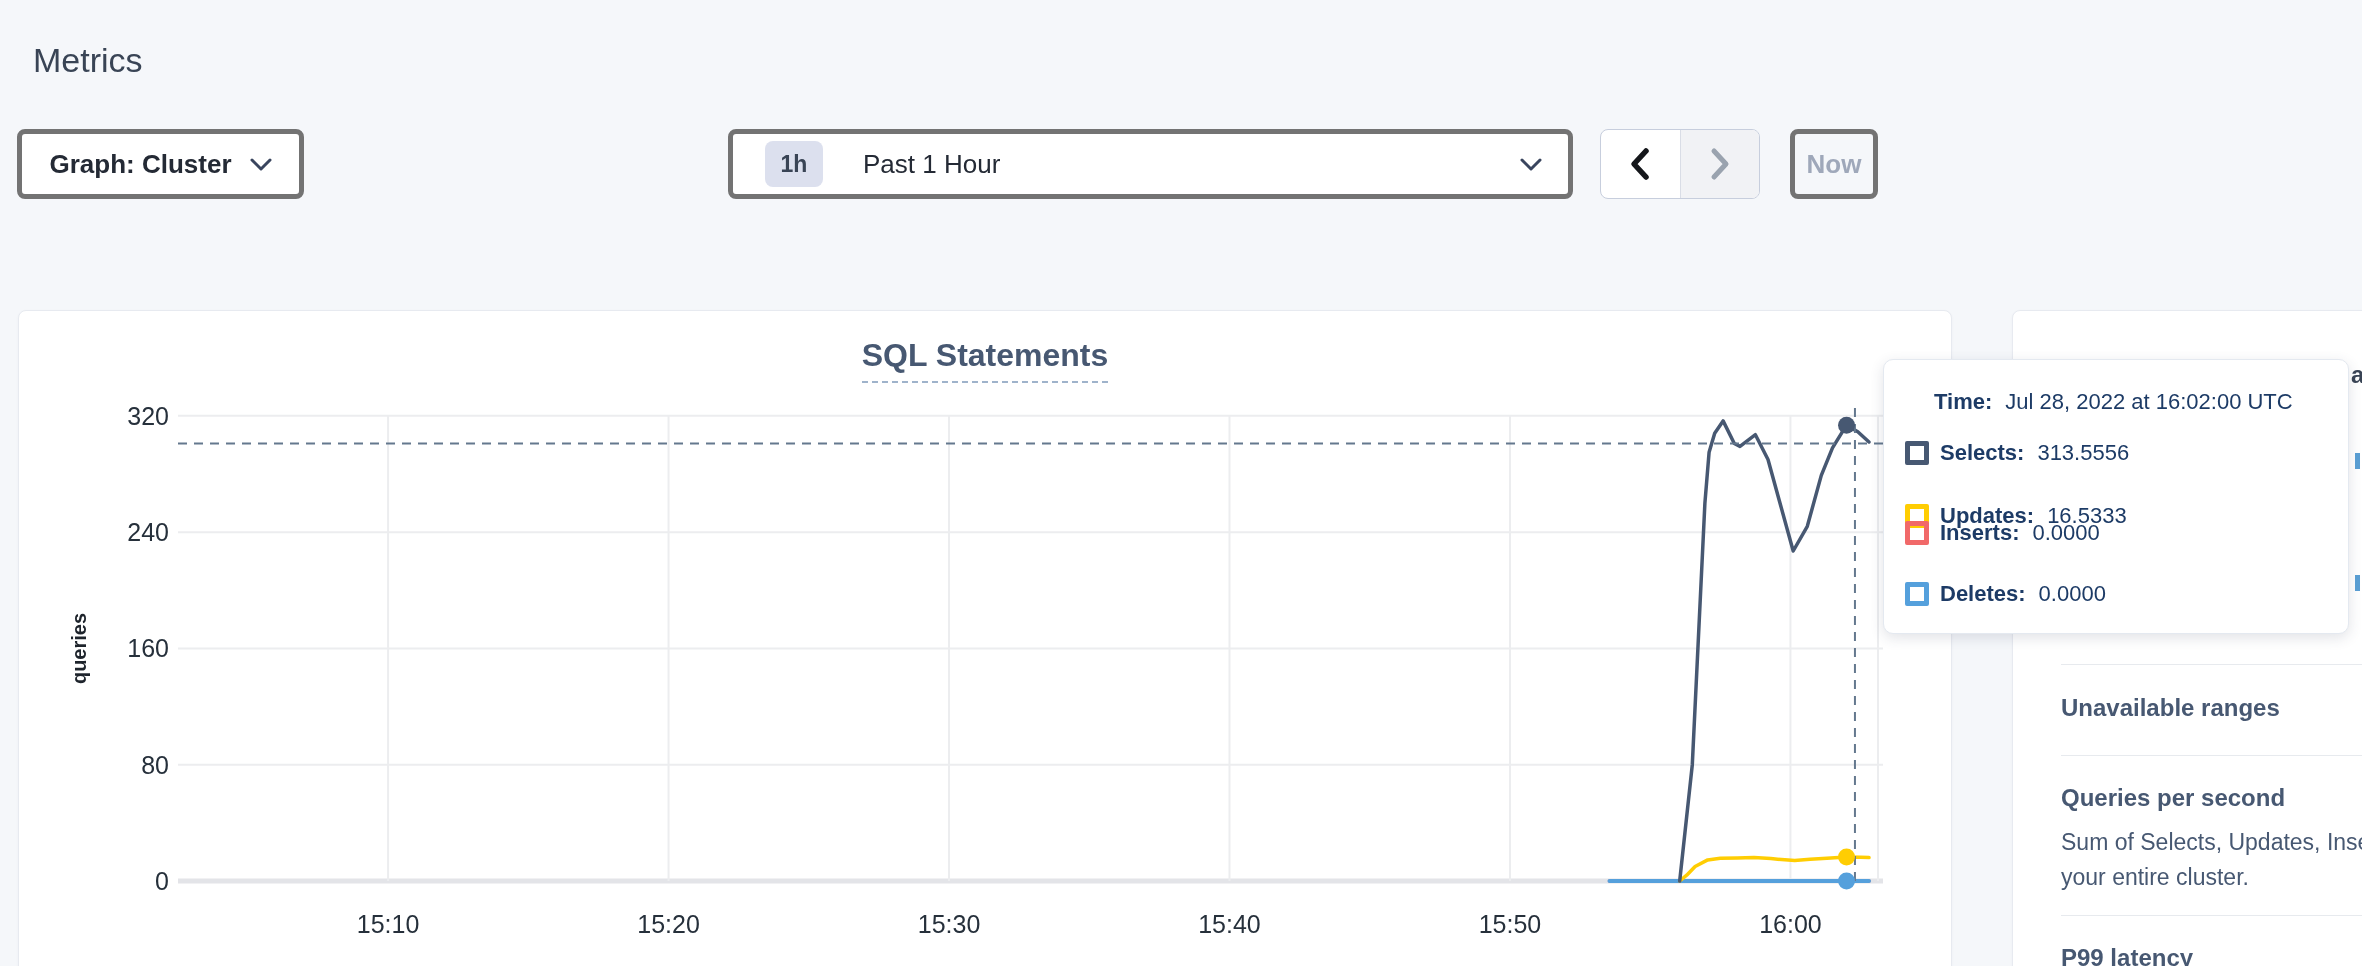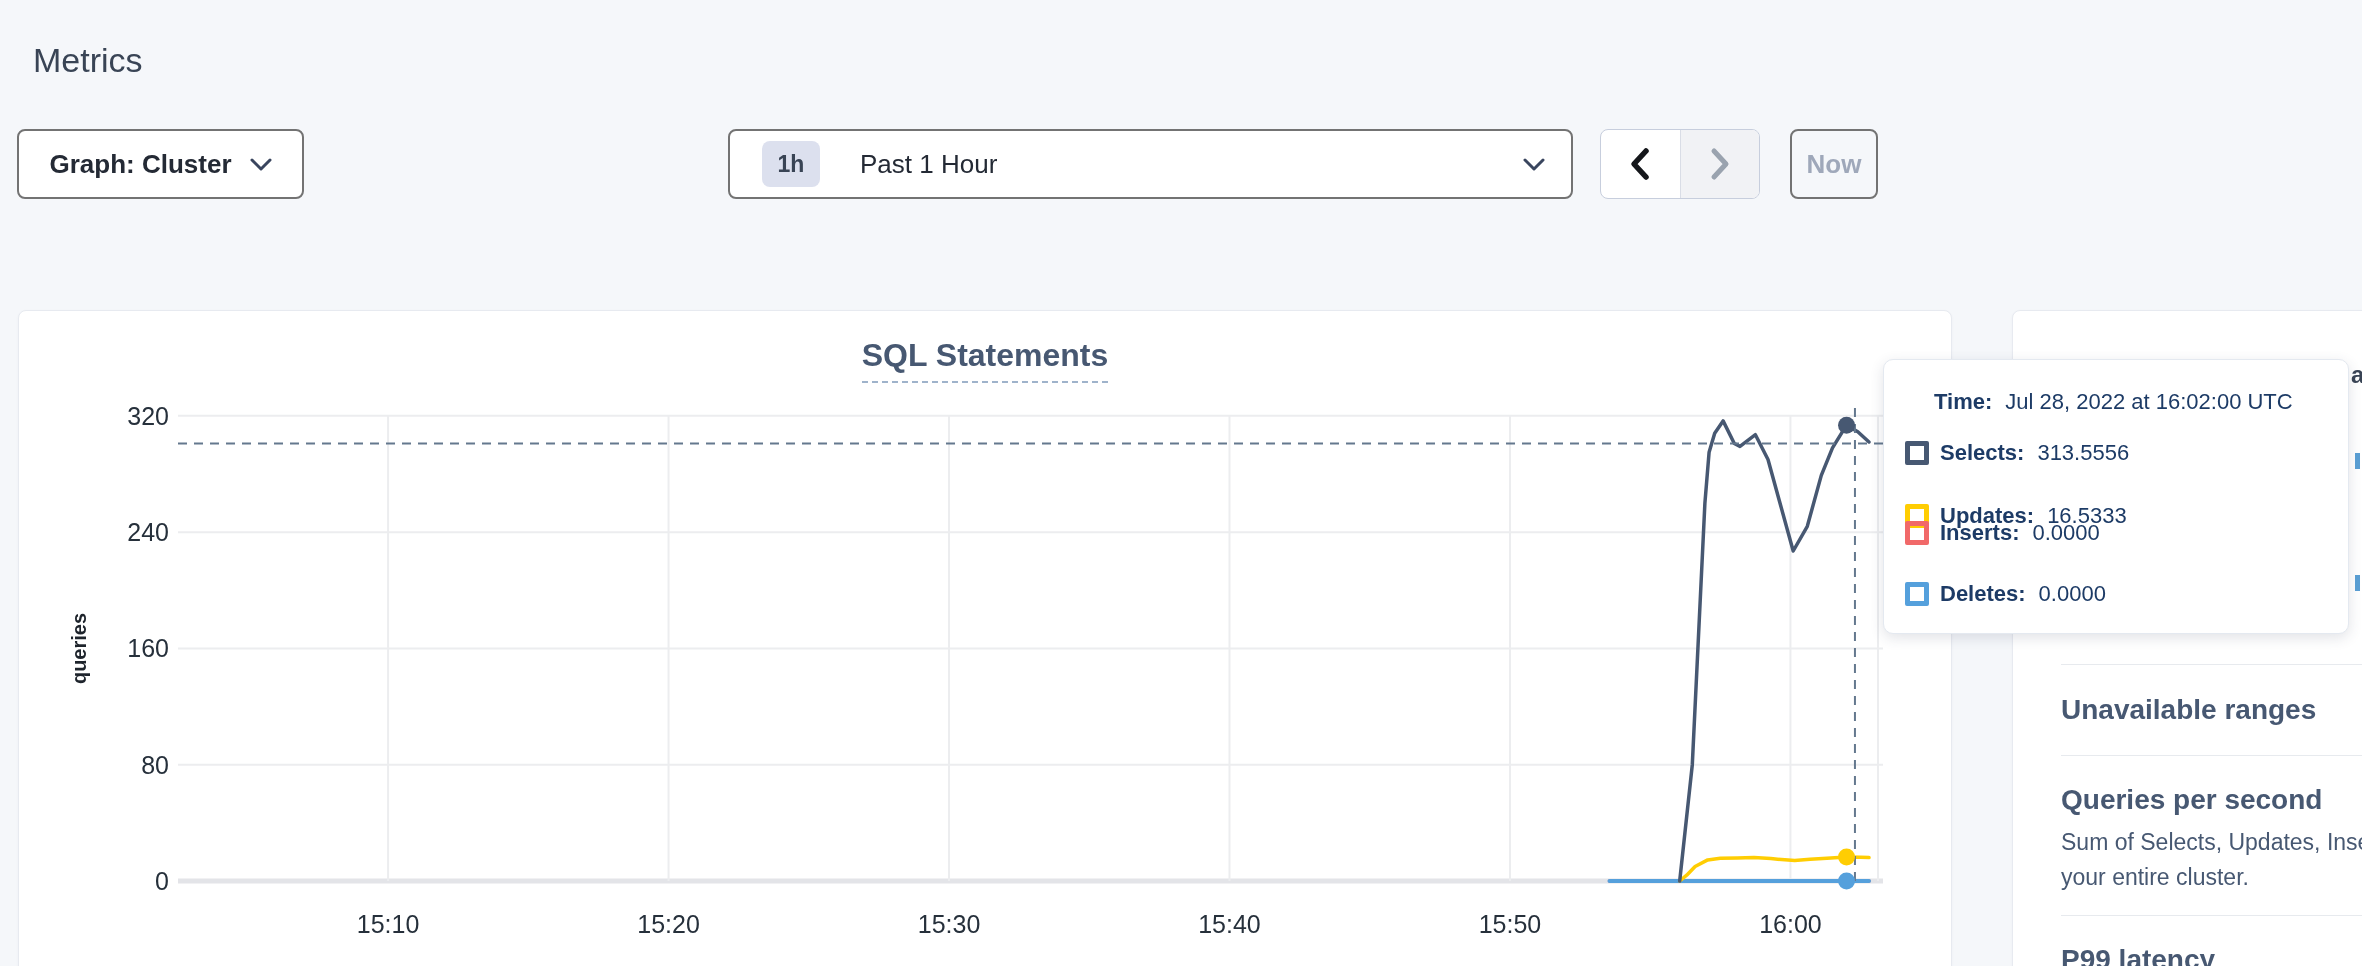--- a/index.html
+++ b/index.html
@@ -2,21 +2,21 @@
 <html><head>
 <meta charset="utf-8">
 <style>
   html,body{margin:0;padding:0;background:#F5F7FA;font-family:"Liberation Sans",sans-serif;}
   #app{position:relative;width:2362px;height:966px;overflow:hidden;background:#F5F7FA;margin-top:37px;}
 
   .page-title{position:absolute;left:33px;top:4px;font-size:34px;font-weight:500;color:#394455;}
 
   
   .btn{position:absolute;top:92px;height:70px;box-sizing:border-box;background:#fff;
-       border:2px solid #737373;border-radius:8px;display:flex;align-items:center;
+       border:5px solid #737373;border-radius:8px;display:flex;align-items:center;
        justify-content:center;gap:18px;font-size:26px;font-weight:700;color:#242A35;cursor:pointer;}
   .chev{flex:0 0 auto;display:block;}
   #graph-btn{left:17px;width:287px;}
   #dash-btn{left:328px;width:374px;}
   #time-btn{left:728px;width:845px;justify-content:flex-start;padding-left:32px;font-weight:400;}
   #time-btn .badge{background:#DCE0EE;color:#394455;font-weight:700;font-size:23px;
        border-radius:8px;width:58px;height:46px;display:flex;align-items:center;justify-content:center;}
   #time-btn .tr-label{margin-left:22px;font-size:26px;color:#242A35;}
   #time-btn .chev{margin-left:auto;margin-right:26px;}
   #nav-group{position:absolute;left:1600px;top:92px;width:160px;height:70px;box-sizing:border-box;
@@ -42,21 +42,21 @@
   
   #tooltip{position:absolute;left:1883px;top:322px;width:464px;height:273px;background:#fff;
         border:1px solid #E4E9F0;border-radius:10px;box-shadow:0 4px 14px rgba(50,60,85,0.14);z-index:30;}
   .tt-row{position:absolute;display:flex;align-items:center;height:26px;font-size:22px;color:#1D3B66;white-space:nowrap;justify-content:space-between;}
   .tt-row .lab{font-weight:700;margin-right:13px;}
   .tt-swatch{width:14px;height:14px;border:5px solid #475872;border-radius:2px;margin-right:11px;flex:0 0 auto;}
 
   
   #sidebar{left:2012px;top:273px;width:380px;height:700px;border-radius:8px;}
   .sb-divider{position:absolute;left:48px;width:330px;height:1px;background:#E7EAEE;}
-  .sb-heading{position:absolute;left:48px;font-size:28px;font-weight:700;color:#475872;white-space:nowrap;}
+  .sb-heading{position:absolute;left:48px;font-size:24px;font-weight:700;color:#475872;white-space:nowrap;}
   .sb-desc{position:absolute;left:48px;font-size:23px;color:#475872;white-space:nowrap;}
   .sb-clip{position:absolute;left:338px;top:50px;font-size:24px;font-weight:700;color:#394455;}
   .sb-frag{position:absolute;left:342px;width:5px;height:16px;background:#5A9FD4;}
 </style>
 </head>
 <body>
 
 <div id="app">
 
   <div class="page-title">Metrics</div>

